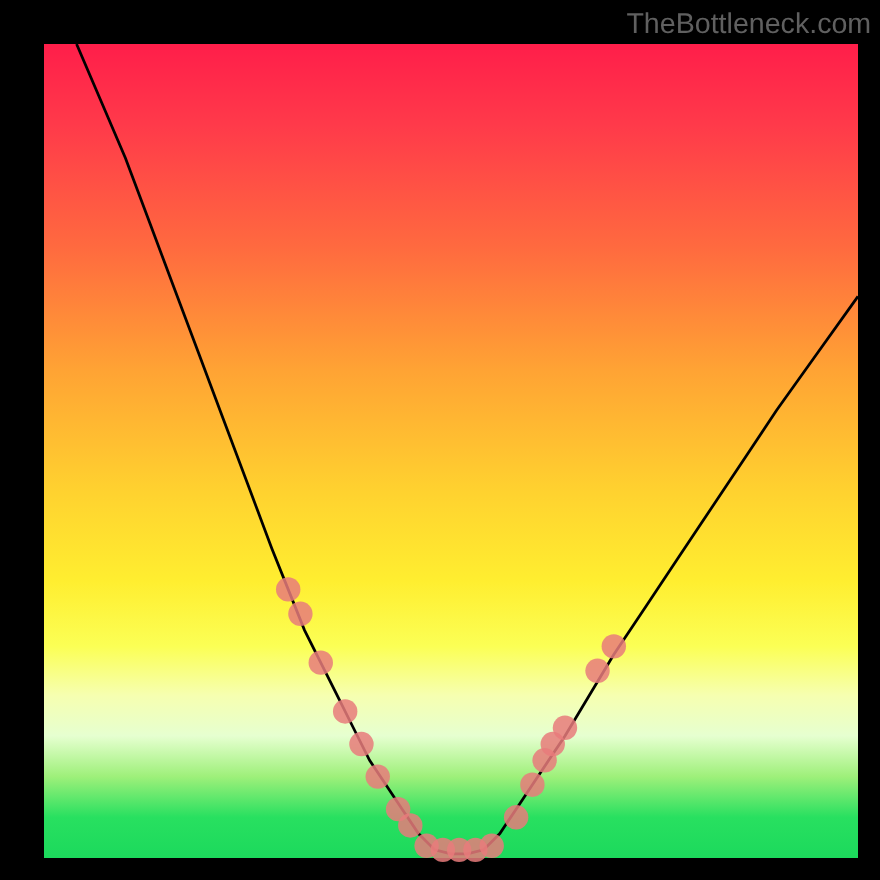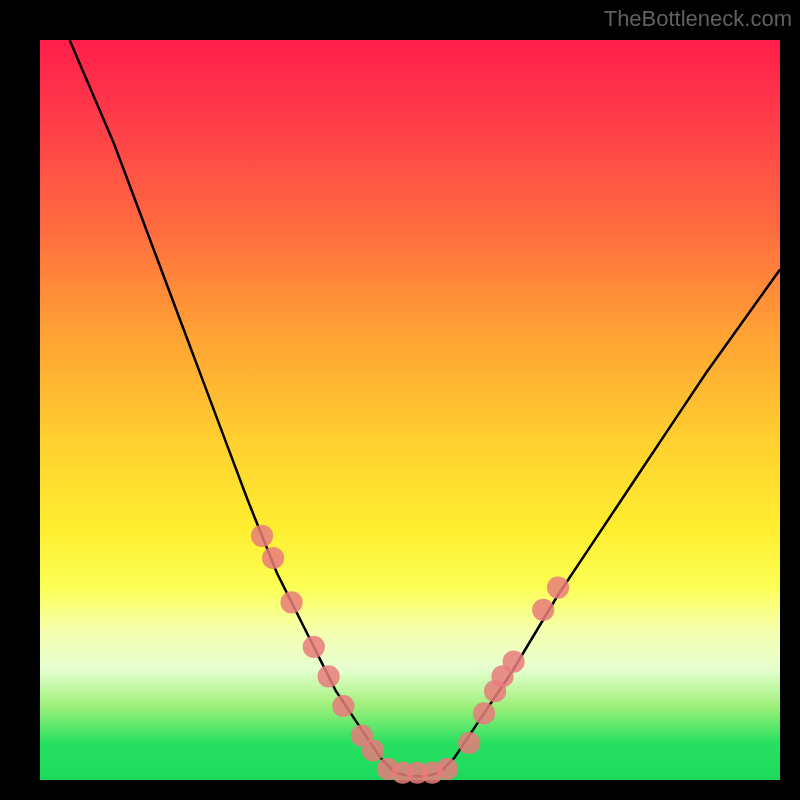--- a/index.html
+++ b/index.html
@@ -39,21 +39,21 @@
       #9ef07a 90%,
       #28e060 95%,
       #1cd95c 100%
     );
   }
   .watermark {
     position: absolute;
     top: 6px;
     right: 8px;
     font-family: Arial, Helvetica, sans-serif;
-    font-size: 22px;
+    font-size: 26px;
     color: #606060;
     user-select: none;
   }
   svg.overlay {
     position: absolute;
     left: 40px;
     top: 40px;
     width: 740px;
     height: 740px;
     overflow: visible;

